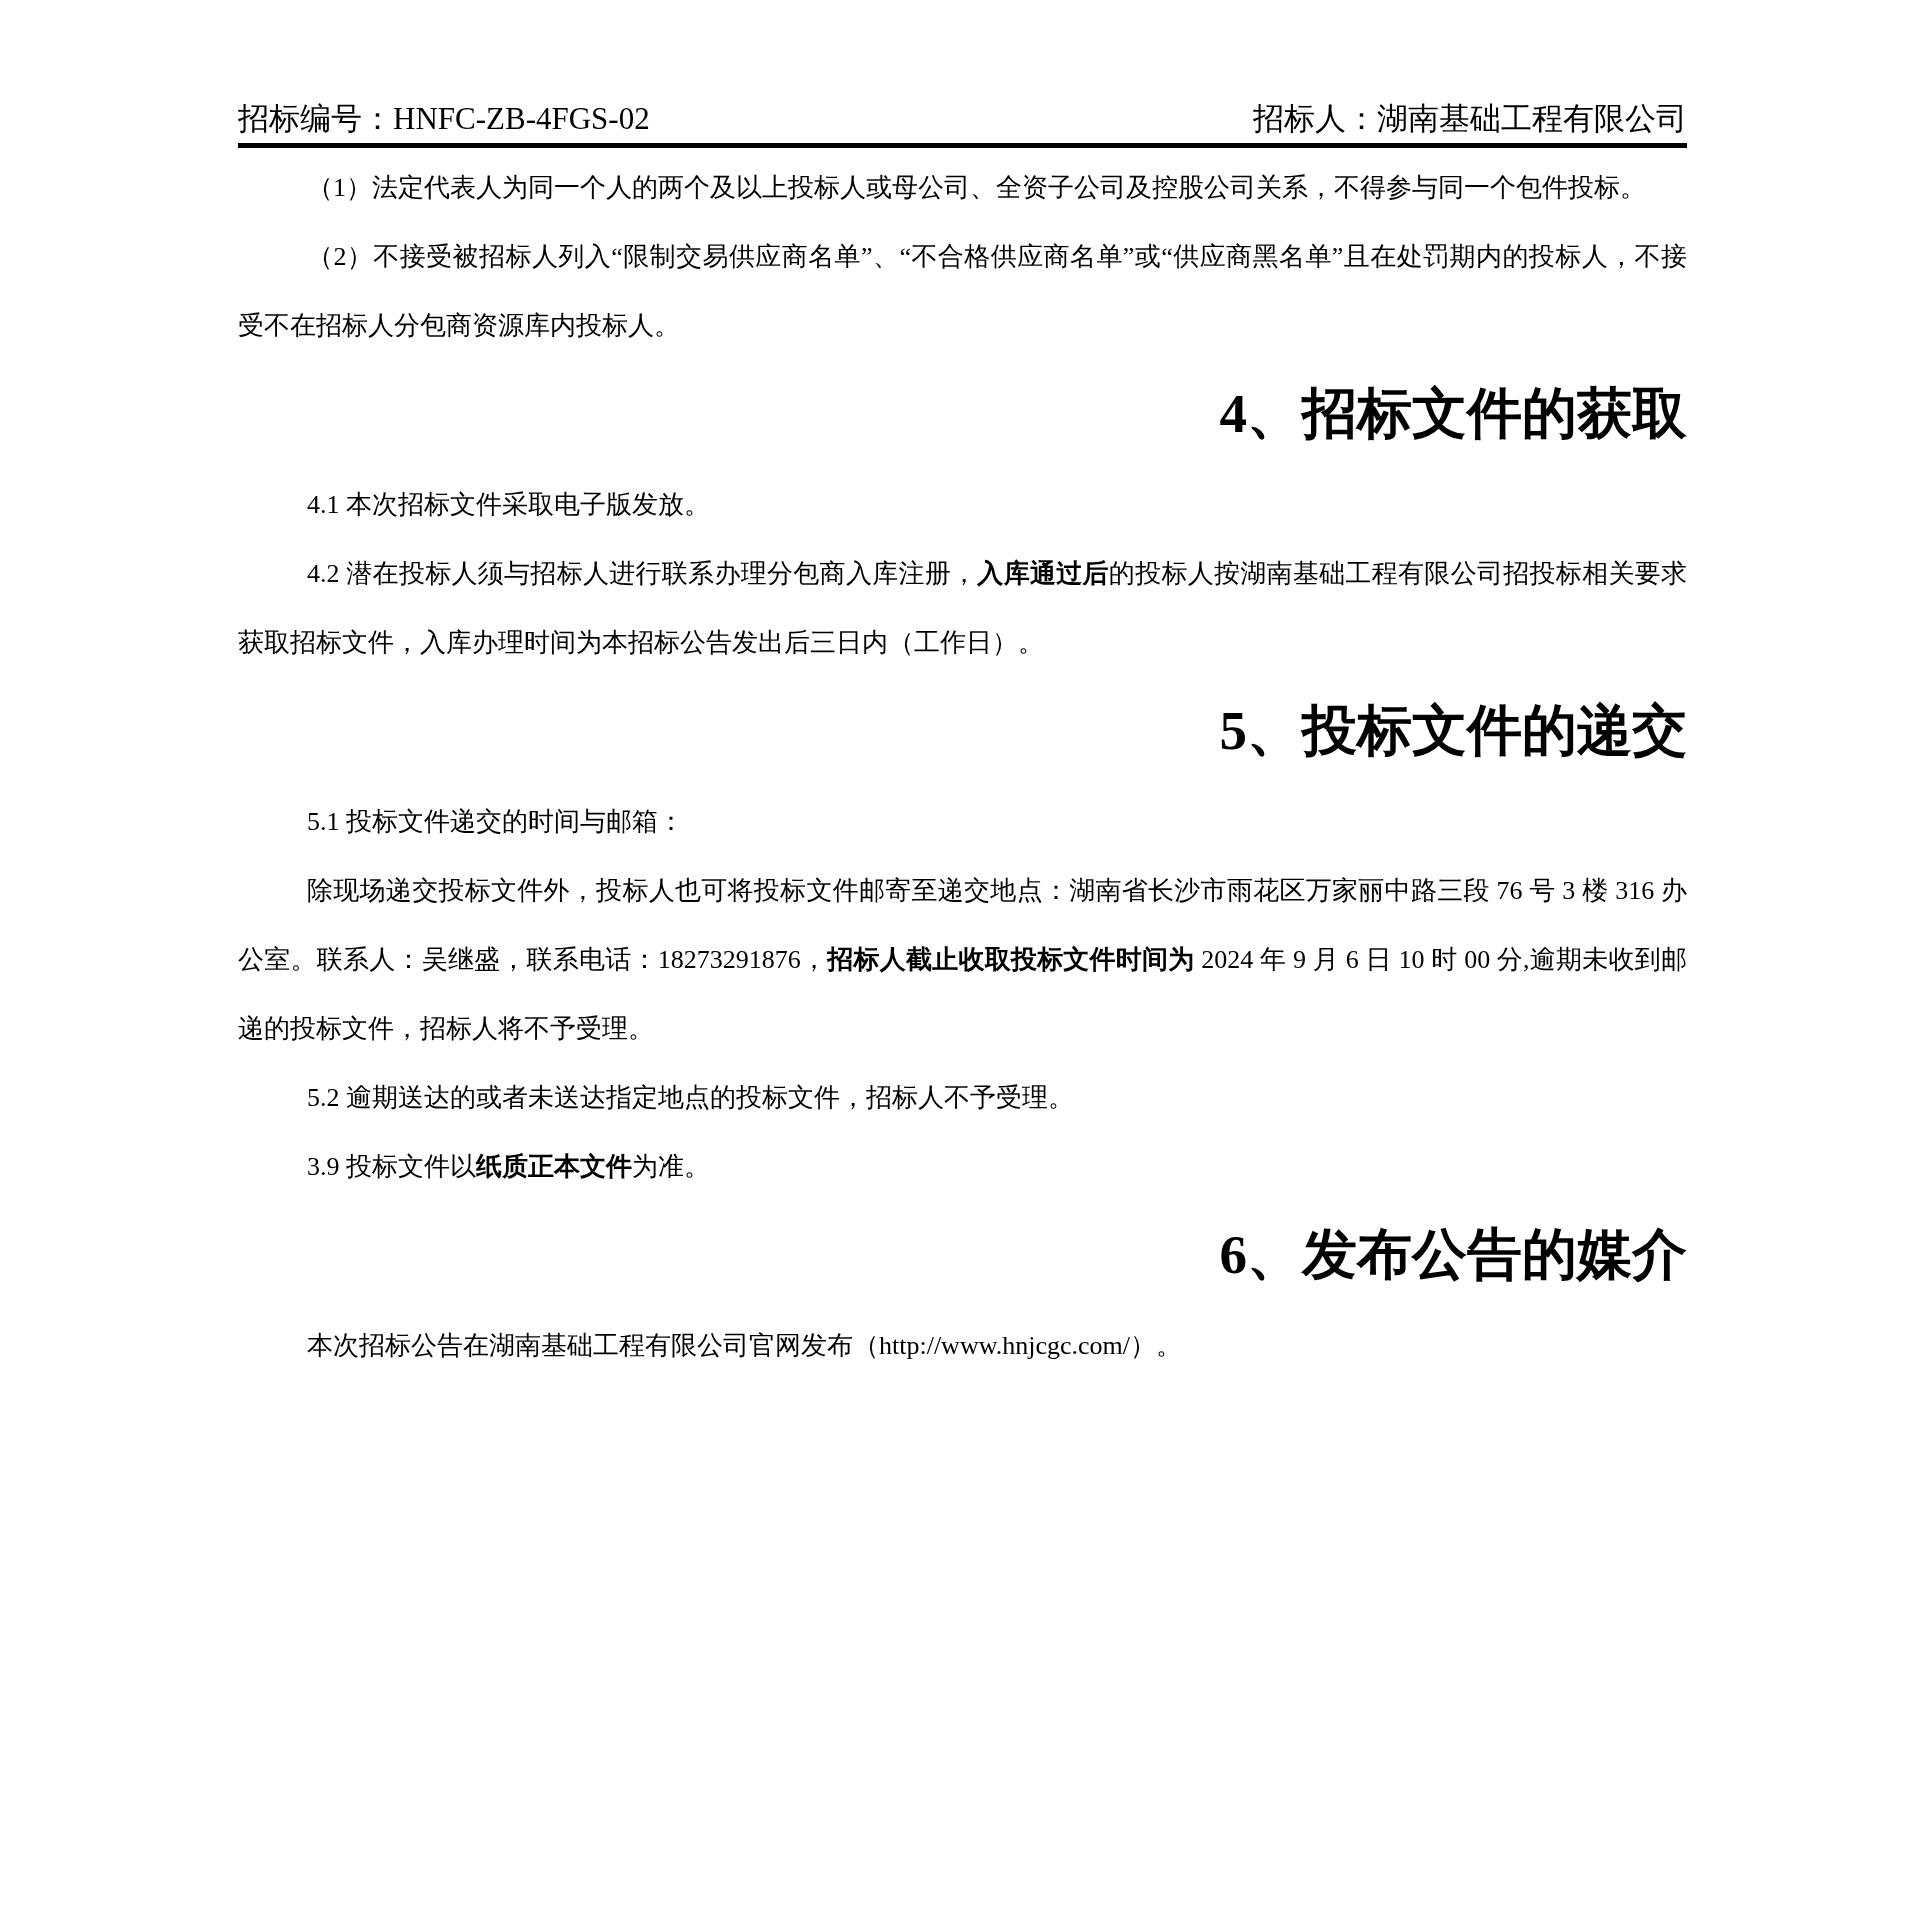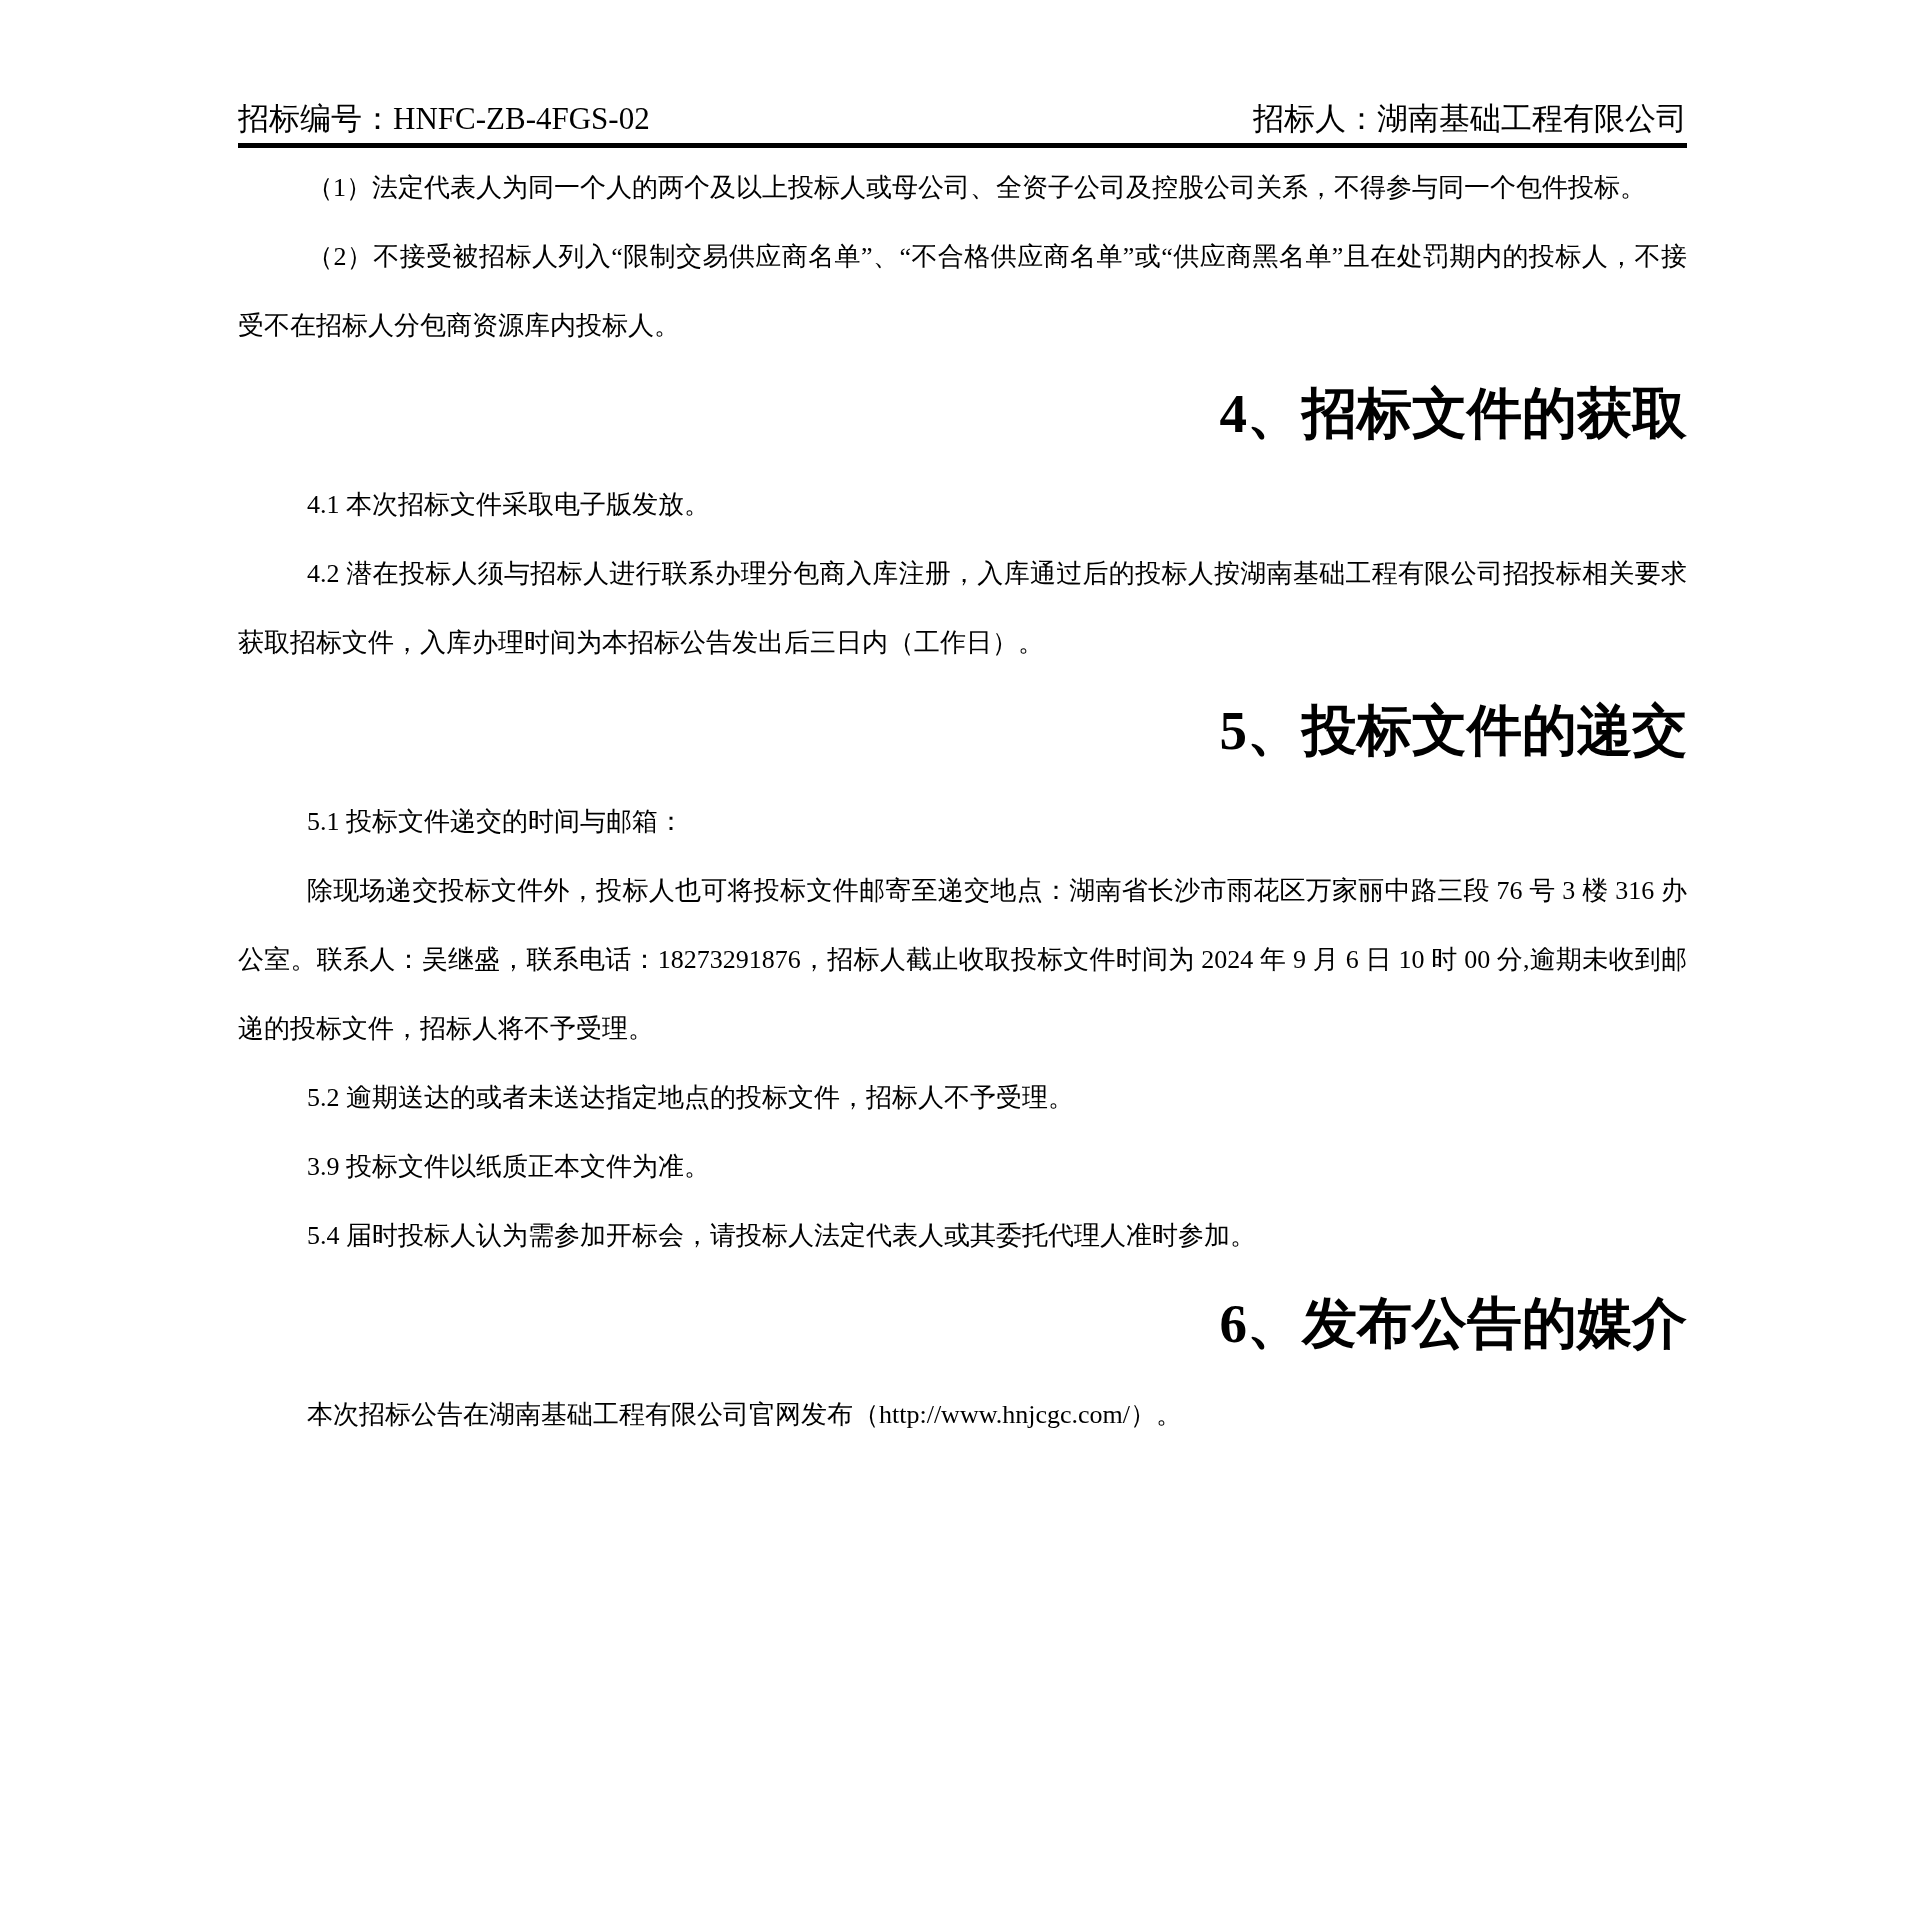--- a/index.html
+++ b/index.html
@@ -36,21 +36,21 @@
   
   .body-p {
     margin: 0;
     font-size: 26px;
     line-height: 69px;
     text-align: justify;
     text-justify: inter-ideograph;
   }
   .indent2 { text-indent: 69px; }
   .first-after-rule { margin-top: 5.4px; }
-  .b { font-weight: normal; }
+  .b { font-weight: bold; }
   
   .sec-h {
     margin: 25px 0 27px 0;
     font-size: 55px;
     font-weight: bold;
     line-height: 58px;
     text-align: right;
   }
 </style>
 </head>
@@ -69,21 +69,20 @@
 
     <h2 class="sec-h">4、招标文件的获取</h2>
     <p class="body-p indent2">4.1 本次招标文件采取电子版发放。</p>
     <p class="body-p indent2"><span>4.2 潜在投标人须与招标人进行联系办理分包商入库注册，</span><span class="b">入库通过后</span><span>的投标人按湖南基础工程有限公司招投标相关要求获取招标文件，入库办理时间为本招标公告发出后三日内（工作日）。</span></p>
 
     <h2 class="sec-h">5、投标文件的递交</h2>
     <p class="body-p indent2">5.1 投标文件递交的时间与邮箱：</p>
     <p class="body-p indent2"><span>除现场递交投标文件外，投标人也可将投标文件邮寄至递交地点：湖南省长沙市雨花区万家丽中路三段 76 号 3 楼 316 办公室。联系人：吴继盛，联系电话：18273291876，</span><span class="b">招标人截止收取投标文件时间为</span><span> 2024 年 9 月 6 日 10 时 00 分,逾期未收到邮递的投标文件，招标人将不予受理。</span></p>
     <p class="body-p indent2">5.2 逾期送达的或者未送达指定地点的投标文件，招标人不予受理。</p>
     <p class="body-p indent2"><span>3.9 投标文件以</span><span class="b">纸质正本文件</span><span>为准。</span></p>
-    <p class="body-p indent2">5.4 届时投标人认为需参加开标会，请投标人法定代表人或其委托代理人准时参加。</p>
 
     <h2 class="sec-h">6、发布公告的媒介</h2>
     <p class="body-p indent2"><span>本次招标公告在湖南基础工程有限公司官网发布（</span><span>http://www.hnjcgc.com/</span><span>）。</span></p>
 
   </div>
 
 </div>
 
 
 </body></html>

